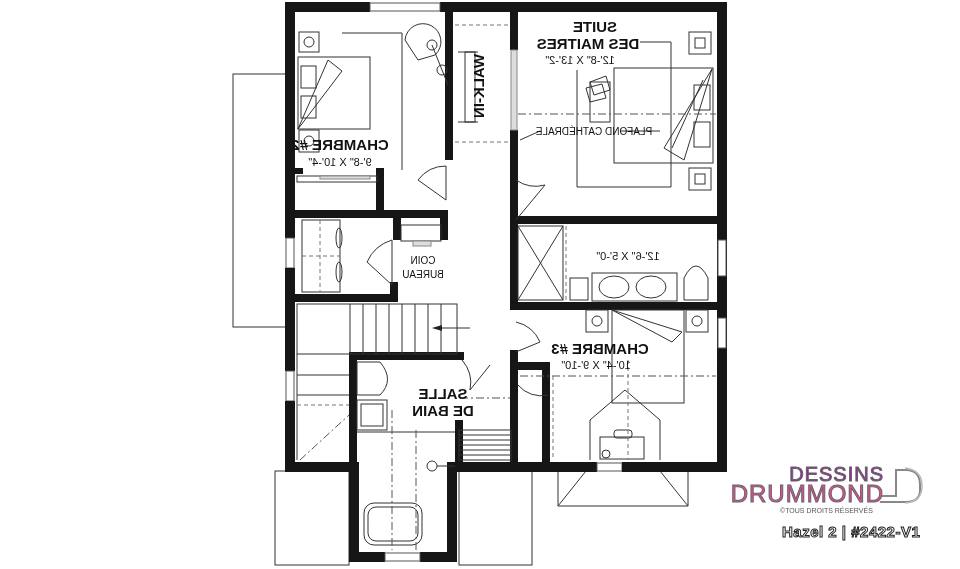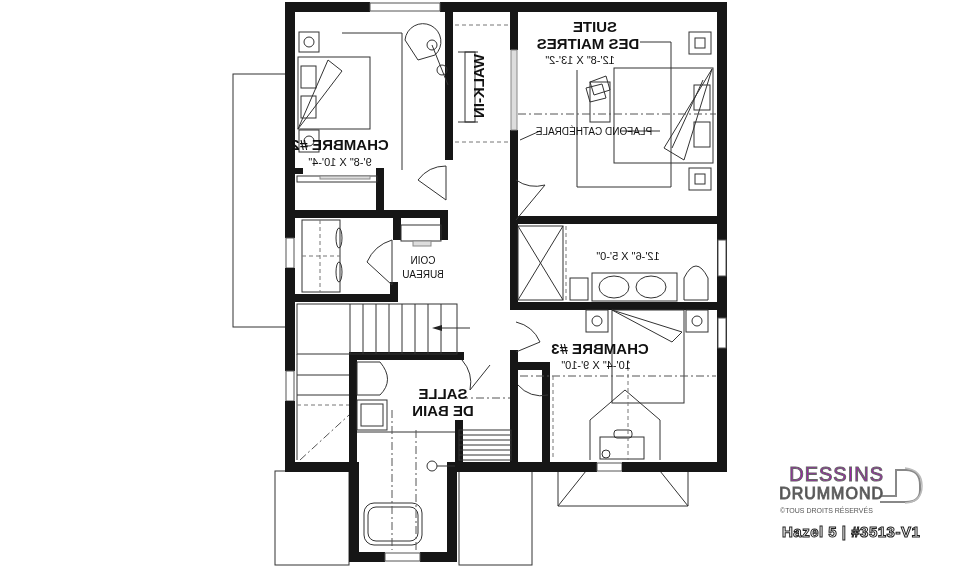--- a/index.html
+++ b/index.html
@@ -9,21 +9,21 @@
   .thin{fill:none;stroke:#333;stroke-width:1;}
   .dash{fill:none;stroke:#555;stroke-width:1;stroke-dasharray:8 3 2 3;}
   .dash2{fill:none;stroke:#777;stroke-width:1;stroke-dasharray:4 3;}
   .win{fill:#fff;stroke:#555;stroke-width:1;}
   .wingrey{fill:#ddd;stroke:#888;stroke-width:1;}
   .lbl-bold{font-family:"Liberation Sans",sans-serif;font-weight:700;font-size:15px;fill:#111;}
   .lbl-dim{font-family:"Liberation Sans",sans-serif;font-size:11px;fill:#111;}
   .lbl-note{font-family:"Liberation Sans",sans-serif;font-size:10px;fill:#111;}
   .logo{position:absolute;left:778px;top:464px;width:150px;}
   .logo .l1{position:absolute;right:44px;top:0;font-size:20px;letter-spacing:1px;color:#a21caf;-webkit-text-stroke:1px #666;font-weight:400;line-height:20px;}
-  .logo .l2{position:absolute;right:44px;top:20px;font-size:16px;letter-spacing:1px;color:#404040;-webkit-text-stroke:1px #666;font-weight:400;line-height:20px;}
+  .logo .l2{position:absolute;right:44px;top:20px;font-size:24px;letter-spacing:1px;color:#ec4899;-webkit-text-stroke:1px #666;font-weight:400;line-height:20px;}
   .logo .l3{position:absolute;left:2px;top:43px;font-size:7px;color:#555;white-space:nowrap;}
   .caption{position:absolute;left:782px;top:523px;font-size:15px;font-weight:700;color:#fff;-webkit-text-stroke:1px #222;white-space:nowrap;letter-spacing:0.5px;}
 </style>
 </head>
 <body>
 
 <svg width="960" height="569" viewBox="0 0 960 569">
 
   <rect class="thin" x="233" y="74" width="55" height="253"></rect>
 
@@ -280,13 +280,13 @@
     <path d="M880 496 L896 496 L896 470 L906 470 Q920 470 920 485 L920 490 Q920 502 906 502 L880 502" fill="none" stroke="#888" stroke-width="2"></path>
     <path d="M905 468 Q922 470 922 486 Q922 502 905 503" fill="none" stroke="#bbb" stroke-width="1.5"></path>
   </g>
 </svg>
 
 <div class="logo">
   <div class="l1">DESSINS</div>
   <div class="l2">DRUMMOND</div>
   <div class="l3">©TOUS DROITS RÉSERVÉS</div>
 </div>
-<div class="caption">Hazel 5 | #3513-V1</div>
+<div class="caption">Hazel 2 | #2422-V1</div>
 
 </body></html>

